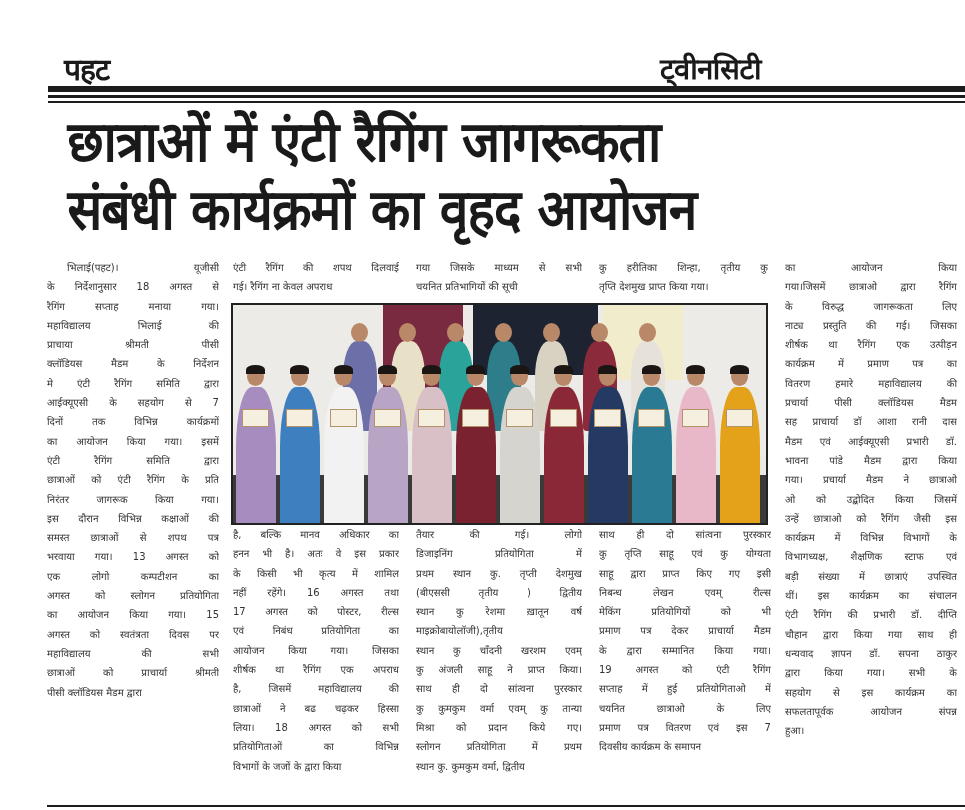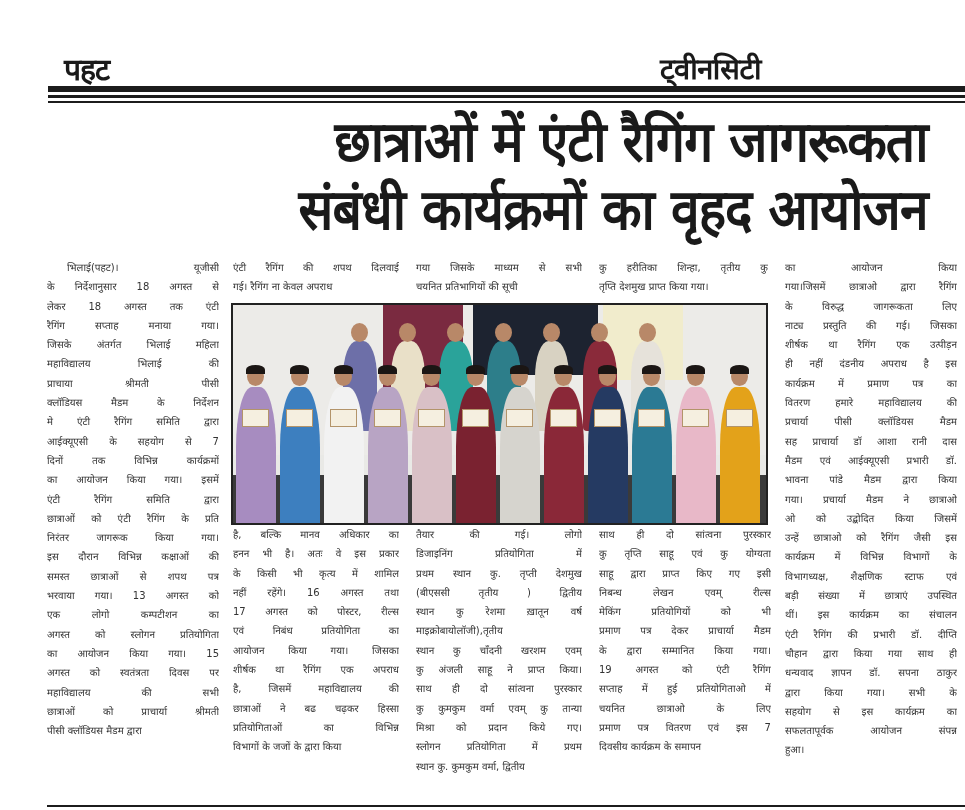--- a/index.html
+++ b/index.html
@@ -8,21 +8,21 @@
 
   .masthead { position: absolute; left: 42px; top: 42px; width: 939px; height: 40px; }
   .paper-name { position: absolute; left: 22px; top: 6px; font-size: 30px; font-weight: bold; color: #1a1a1a; letter-spacing: -1px; }
   .section-name { position: absolute; left: 618px; top: 6px; font-size: 29px; font-weight: bold; color: #1a1a1a; letter-spacing: -0.5px; }
 
   .rules { position: absolute; left: 48px; top: 86px; width: 917px; }
   .rule-thick { height: 6px; background: #1c1c1c; }
   .rule-mid { height: 3px; background: #1c1c1c; margin-top: 3px; }
   .rule-thin { height: 2px; background: #1c1c1c; margin-top: 3px; }
 
-  .headline { position: absolute; left: 30px; top: 108px; width: 935px; text-align: right; font-weight: bold; color: #1a1a1a; }
+  .headline { position: absolute; left: 30px; top: 108px; width: 935px; text-align: left; font-weight: bold; color: #1a1a1a; }
   .headline .line { font-size: 56px; line-height: 68px; letter-spacing: -1px; transform: scaleX(0.92); white-space: nowrap; }
 
   .col { position: absolute; font-size: 10px; line-height: 19.3px; color: #333; text-align: justify; }
   .col p { white-space: nowrap; overflow: hidden; }
   .col p.j { text-align-last: justify; }
 
   .col1 { left: 47px; top: 258px; width: 172px; }
   .col2a { left: 233px; top: 258px; width: 166px; }
   .col3a { left: 416px; top: 258px; width: 166px; }
   .col4a { left: 599px; top: 258px; width: 169px; }
@@ -60,23 +60,21 @@
 </div>
 
 <div class="headline">
   <div class="line">छात्राओं में एंटी रैगिंग जागरूकता</div>
   <div class="line">संबंधी कार्यक्रमों का वृहद आयोजन</div>
 </div>
 
 <div class="col col1">
     <p class="j">  भिलाई(पहट)। यूजीसी</p>
     <p class="j">के निर्देशानुसार 18 अगस्त से</p>
-    <p class="j">लेकर 18 अगस्त तक एंटी</p>
     <p class="j">रैगिंग सप्ताह मनाया गया।</p>
-    <p class="j">जिसके अंतर्गत भिलाई महिला</p>
     <p class="j">महाविद्यालय भिलाई की</p>
     <p class="j">प्राचाया श्रीमती पीसी</p>
     <p class="j">क्लॉडियस मैडम के निर्देशन</p>
     <p class="j">मे एंटी रैगिंग समिति द्वारा</p>
     <p class="j">आईक्यूएसी के सहयोग से 7</p>
     <p class="j">दिनों तक विभिन्न कार्यक्रमों</p>
     <p class="j">का आयोजन किया गया। इसमें</p>
     <p class="j">एंटी रैगिंग समिति द्वारा</p>
     <p class="j">छात्राओं को एंटी रैगिंग के प्रति</p>
     <p class="j">निरंतर जागरूक किया गया।</p>
@@ -102,21 +100,20 @@
 <div class="col col4a">
     <p class="j">कु हरीतिका शिन्हा, तृतीय कु</p>
     <p>तृप्ति देशमुख प्राप्त किया गया।</p>
   </div>
 <div class="col col5">
     <p class="j">का आयोजन किया</p>
     <p class="j">गया।जिसमें छात्राओ द्वारा रैगिंग</p>
     <p class="j">के विरुद्ध जागरूकता लिए</p>
     <p class="j">नाट्य प्रस्तुति की गई। जिसका</p>
     <p class="j">शीर्षक था रैगिंग एक उत्पीड़न</p>
-    <p class="j">ही नहीं दंडनीय अपराध है इस</p>
     <p class="j">कार्यक्रम में प्रमाण पत्र का</p>
     <p class="j">वितरण हमारे महाविद्यालय की</p>
     <p class="j">प्रचार्या पीसी क्लॉडियस मैडम</p>
     <p class="j">सह प्राचार्या डॉ आशा रानी दास</p>
     <p class="j">मैडम एवं आईक्यूएसी प्रभारी डॉ.</p>
     <p class="j">भावना पांडे मैडम द्वारा किया</p>
     <p class="j">गया। प्रचार्या मैडम ने छात्राओ</p>
     <p class="j">ओ को उद्बोदित किया जिसमें</p>
     <p class="j">उन्हें छात्राओ को रैगिंग जैसी इस</p>
     <p class="j">कार्यक्रम में विभिन्न विभागों के</p>
@@ -208,20 +205,21 @@
     <p class="j">है, बल्कि मानव अधिकार का</p>
     <p class="j">हनन भी है। अतः वे इस प्रकार</p>
     <p class="j">के किसी भी कृत्य में शामिल</p>
     <p class="j">नहीं रहेंगे। 16 अगस्त तथा</p>
     <p class="j">17 अगस्त को पोस्टर, रील्स</p>
     <p class="j">एवं निबंध प्रतियोगिता का</p>
     <p class="j">आयोजन किया गया। जिसका</p>
     <p class="j">शीर्षक था रैगिंग एक अपराध</p>
     <p class="j">है, जिसमें महाविद्यालय की</p>
     <p class="j">छात्राओं ने बढ चढ़कर हिस्सा</p>
+    <p class="j">लिया। 18 अगस्त को सभी</p>
     <p class="j">प्रतियोगिताओं का विभिन्न</p>
     <p>विभागों के जजों के द्वारा किया</p>
   </div>
 <div class="col col3b">
     <p class="j">तैयार की गई। लोगो</p>
     <p class="j">डिजाइनिंग प्रतियोगिता में</p>
     <p class="j">प्रथम स्थान कु. तृप्ती देशमुख</p>
     <p class="j">(बीएससी तृतीय ) द्वितीय</p>
     <p class="j">स्थान कु रेशमा ख़ातून वर्ष</p>
     <p class="j">माइक्रोबायोलॉजी),तृतीय</p>

